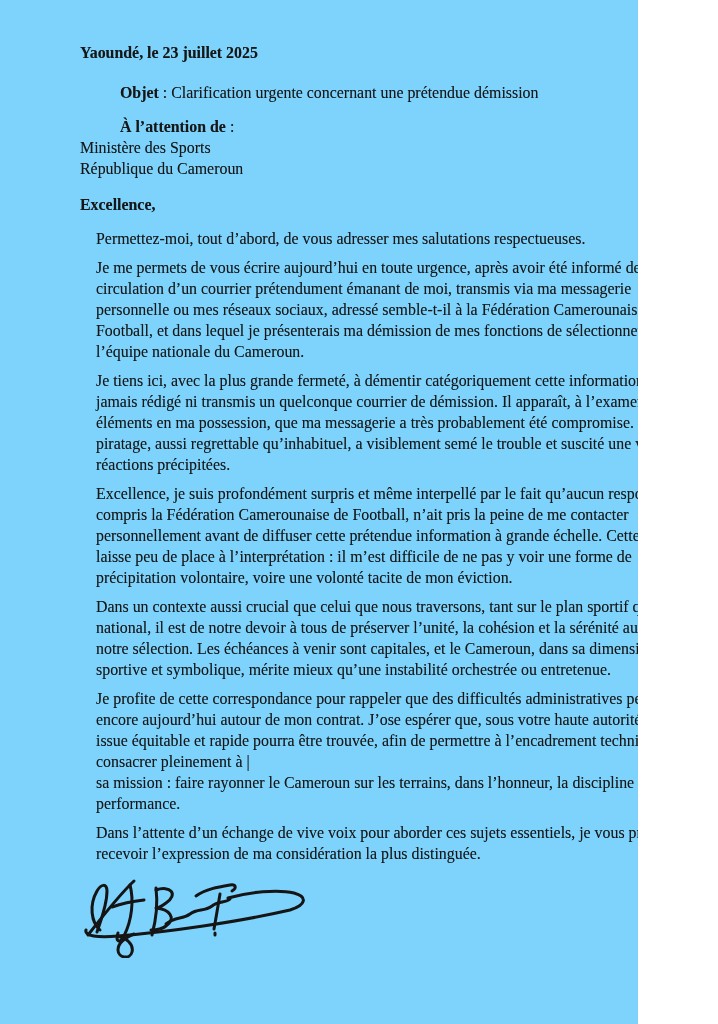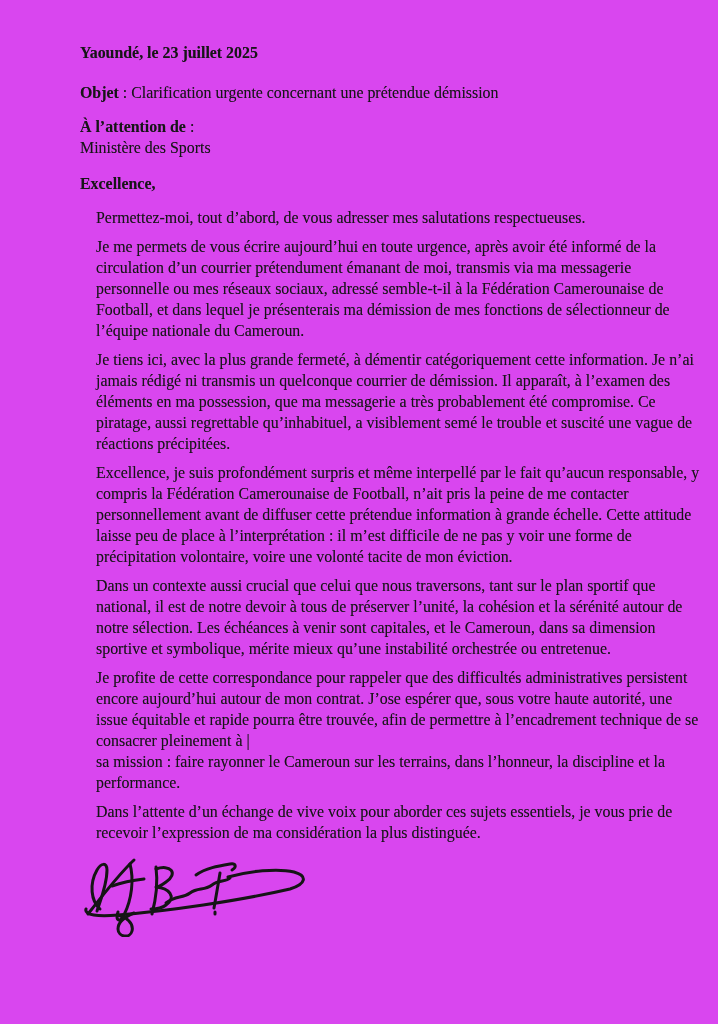--- a/index.html
+++ b/index.html
@@ -2,37 +2,37 @@
 <html><head>
 <meta charset="utf-8">
 <style>
   html, body {
     margin: 0;
     padding: 0;
     background: #ffffff;
   }
   .page {
     position: relative;
-    width: 718px;
+    width: 638px;
     height: 1024px;
-    background: #d946ef;
+    background: #7dd3fc;
     overflow: hidden;
     font-family: "Liberation Serif", "DejaVu Serif", serif;
   }
   .content {
     position: absolute;
     left: 80px;
     top: 42px;
     width: 622px;
     font-size: 15.9px;
     line-height: 21px;
     color: #161616;
     text-shadow: 0 0 0.6px rgba(0,0,0,0.35);
   }
-  .b { font-weight: bold; }
+  .b { font-weight: bold; margin-left: 40px; }
   .date-line   { font-weight: bold; margin: 0 0 19px 0; }
   .subject-line{ margin: 0 0 13px 0; }
   .attn-block  { margin: 0 0 15px 0; }
   .salutation  { font-weight: bold; margin: 0 0 13px 0; }
   p.para {
     margin: 0 0 8px 16px;
     white-space: pre-line;
     text-align: left;
   }
   .sig-wrap {
@@ -47,20 +47,21 @@
 <div class="page">
   <div class="content">
 
     <div class="date-line">Yaoundé, le 23 juillet 2025</div>
 
     <div class="subject-line"><span class="b">Objet</span><span> : Clarification urgente concernant une prétendue démission</span></div>
 
     <div class="attn-block">
       <div><span class="b">À l’attention de</span><span> :</span></div>
       <div>Ministère des Sports</div>
+      <div>République du Cameroun</div>
     </div>
 
     <div class="salutation">Excellence,</div>
 
     <p class="para">Permettez-moi, tout d’abord, de vous adresser mes salutations respectueuses.</p>
     <p class="para">Je me permets de vous écrire aujourd’hui en toute urgence, après avoir été informé de la circulation d’un courrier prétendument émanant de moi, transmis via ma messagerie personnelle ou mes réseaux sociaux, adressé semble-t-il à la Fédération Camerounaise de Football, et dans lequel je présenterais ma démission de mes fonctions de sélectionneur de l’équipe nationale du Cameroun.</p>
     <p class="para">Je tiens ici, avec la plus grande fermeté, à démentir catégoriquement cette information. Je n’ai jamais rédigé ni transmis un quelconque courrier de démission. Il apparaît, à l’examen des éléments en ma possession, que ma messagerie a très probablement été compromise. Ce piratage, aussi regrettable qu’inhabituel, a visiblement semé le trouble et suscité une vague de réactions précipitées.</p>
     <p class="para">Excellence, je suis profondément surpris et même interpellé par le fait qu’aucun responsable, y compris la Fédération Camerounaise de Football, n’ait pris la peine de me contacter personnellement avant de diffuser cette prétendue information à grande échelle. Cette attitude laisse peu de place à l’interprétation : il m’est difficile de ne pas y voir une forme de précipitation volontaire, voire une volonté tacite de mon éviction.</p>
     <p class="para">Dans un contexte aussi crucial que celui que nous traversons, tant sur le plan sportif que national, il est de notre devoir à tous de préserver l’unité, la cohésion et la sérénité autour de notre sélection. Les échéances à venir sont capitales, et le Cameroun, dans sa dimension sportive et symbolique, mérite mieux qu’une instabilité orchestrée ou entretenue.</p>
     <p class="para">Je profite de cette correspondance pour rappeler que des difficultés administratives persistent encore aujourd’hui autour de mon contrat. J’ose espérer que, sous votre haute autorité, une issue équitable et rapide pourra être trouvée, afin de permettre à l’encadrement technique de se consacrer pleinement à |

